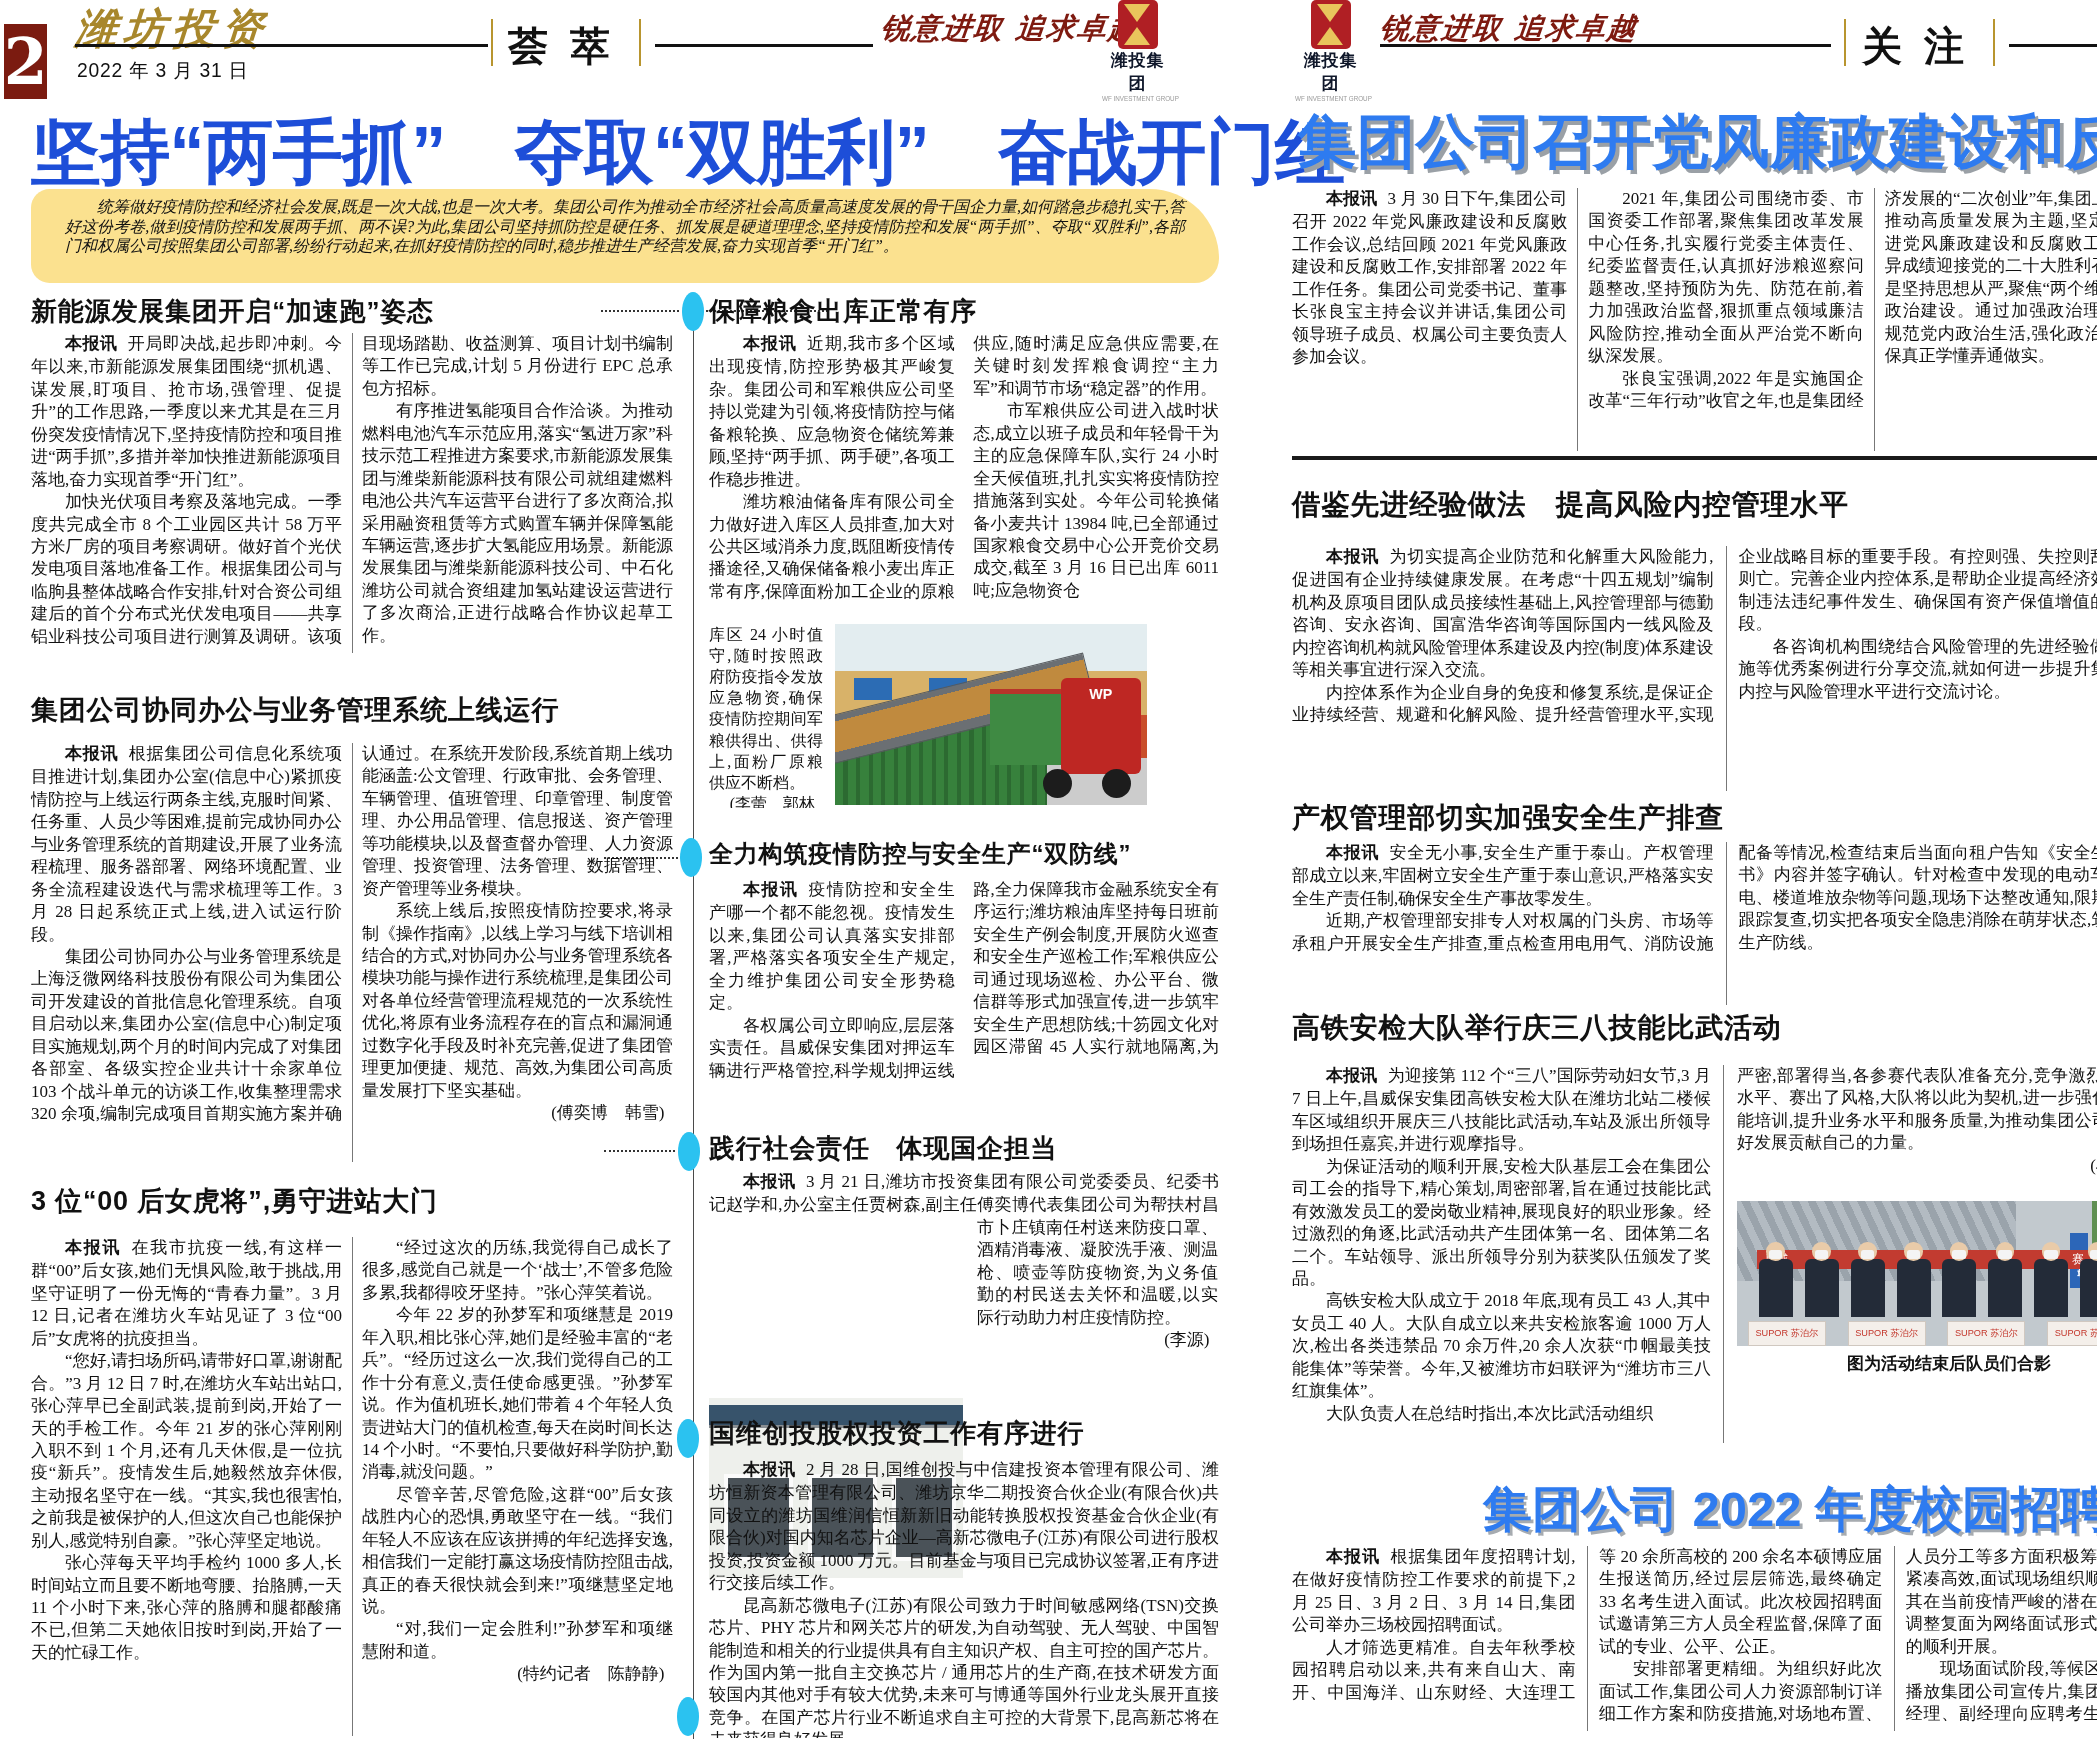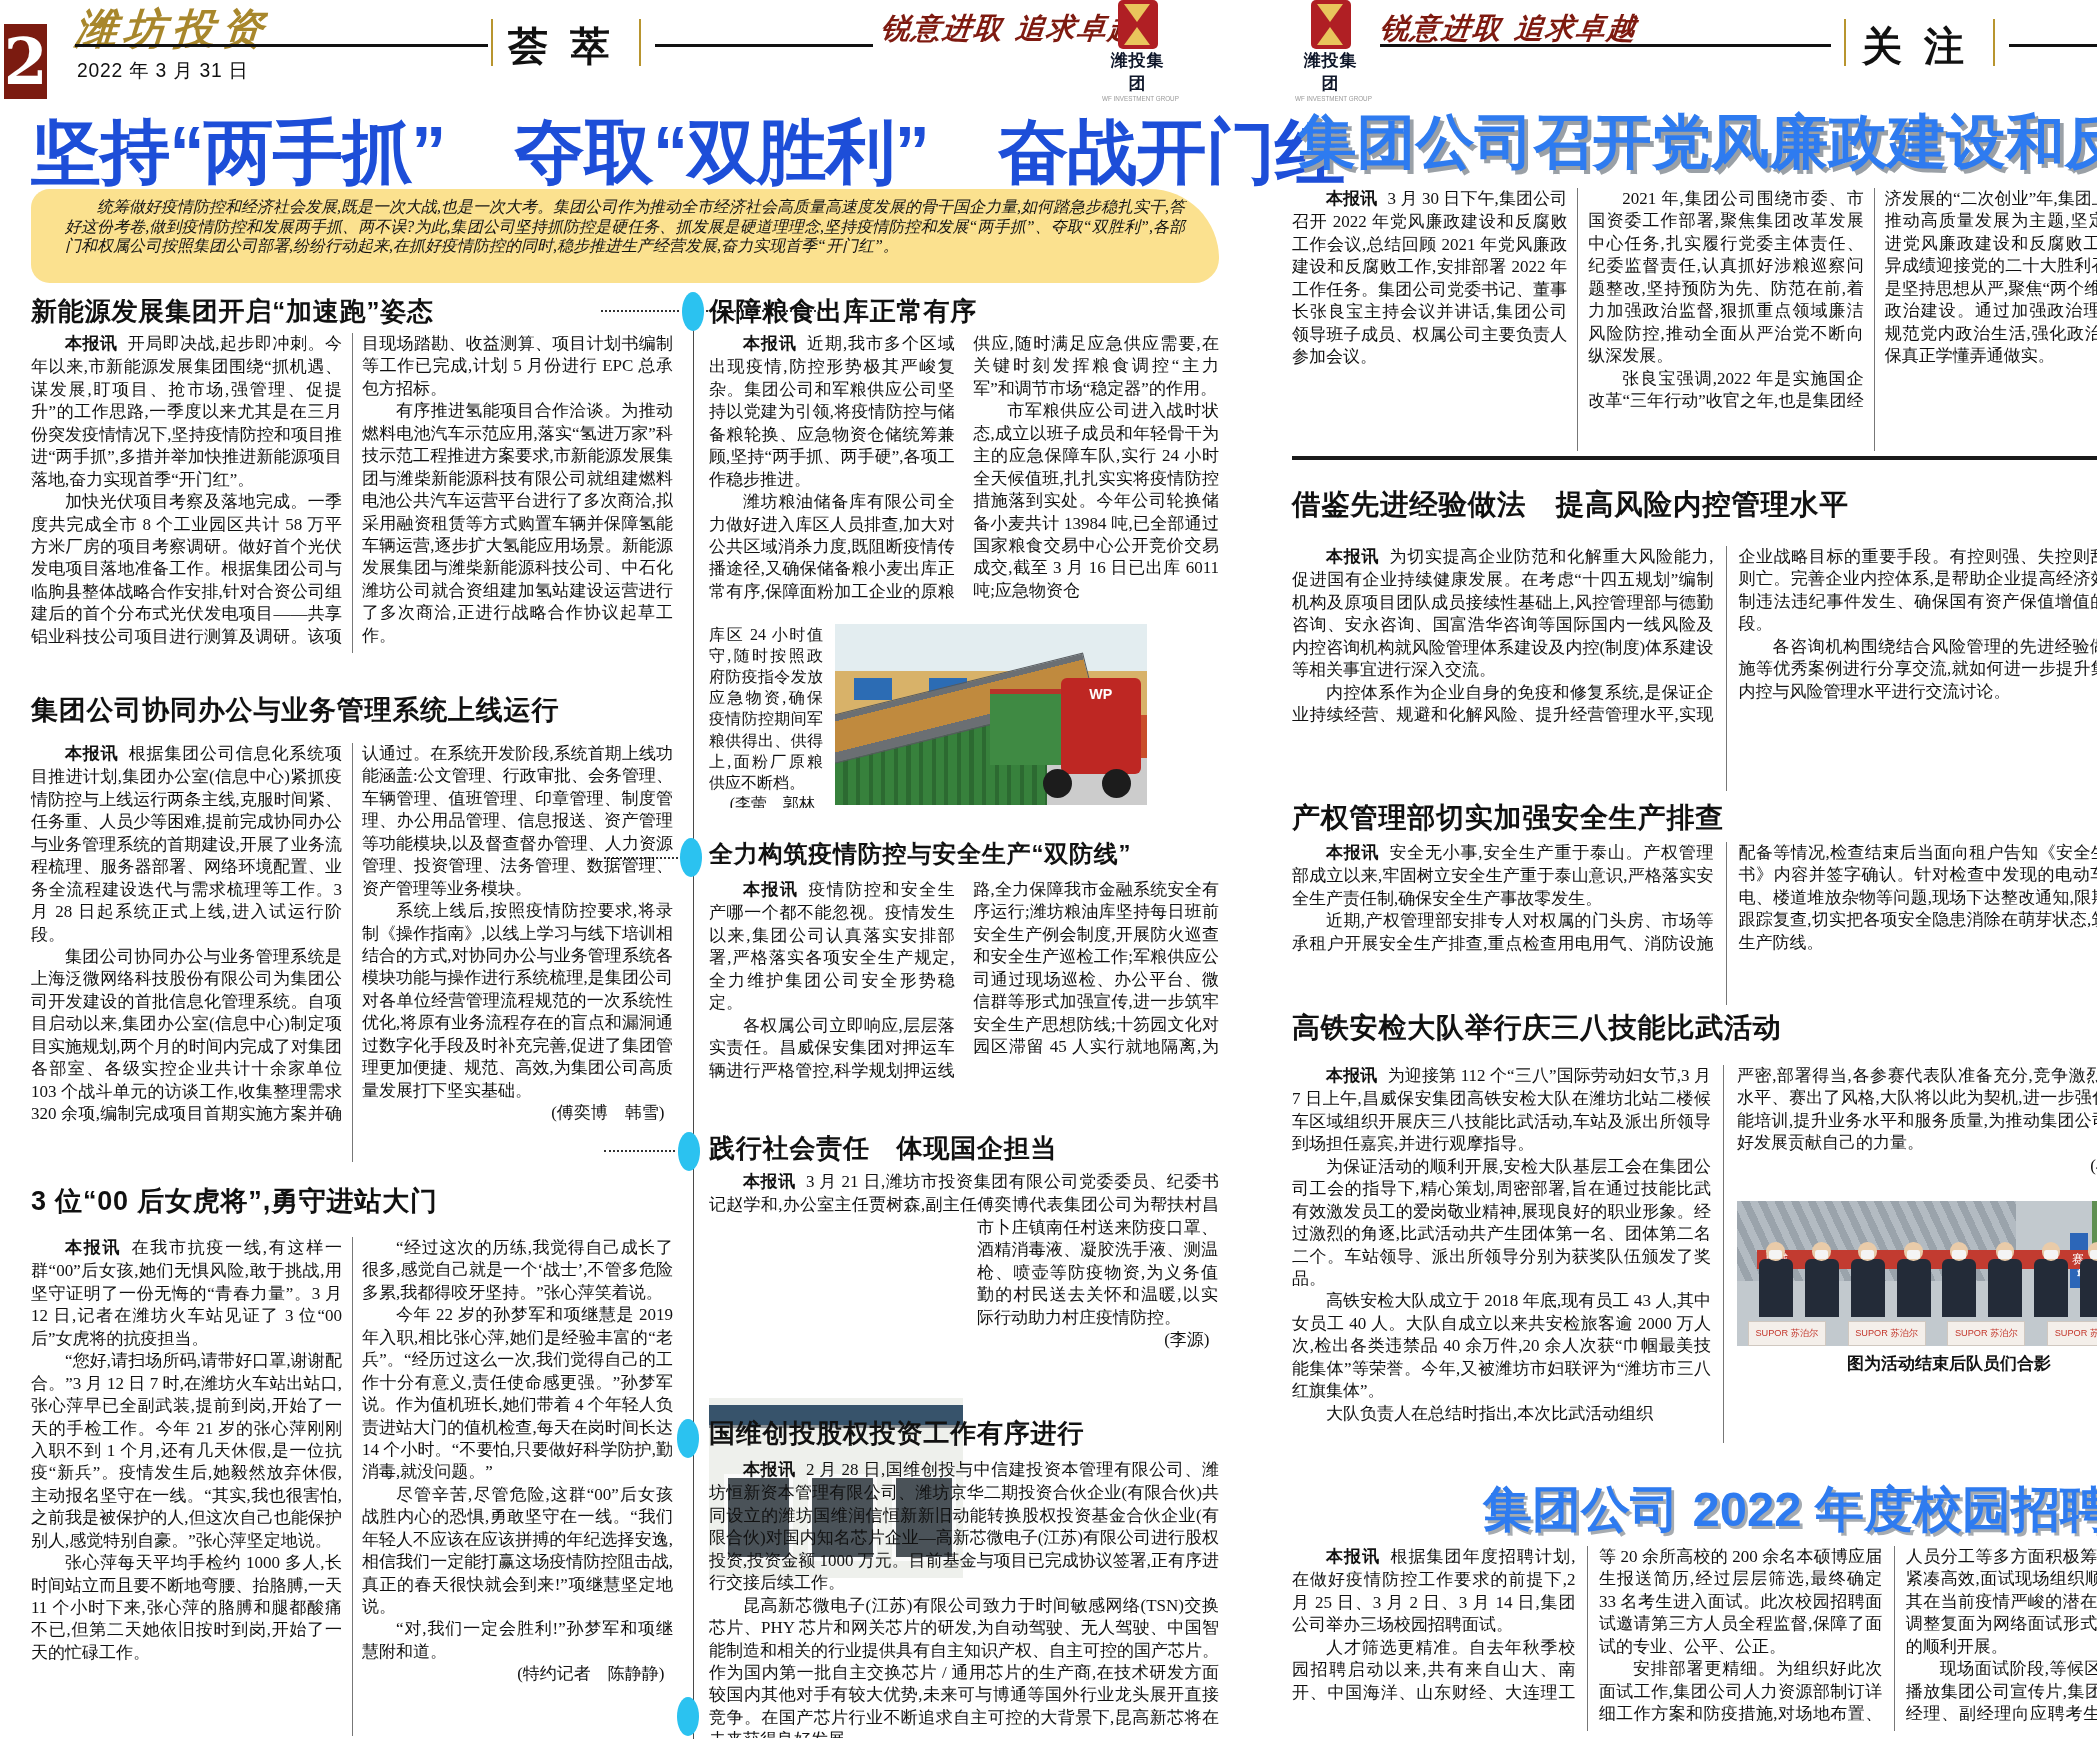--- a/index.html
+++ b/index.html
@@ -217,21 +217,21 @@
   <div class="abs body cols2 ruled" style="left:1292px;top:842px;width:868px;height:163px;column-gap:25px;">
     <p><b class="lead">本报讯</b><span>安全无小事,安全生产重于泰山。产权管理部成立以来,牢固树立安全生产重于泰山意识,严格落实安全生产责任制,确保安全生产事故零发生。</span></p>
     <p>近期,产权管理部安排专人对权属的门头房、市场等承租户开展安全生产排查,重点检查用电用气、消防设施配备等情况,检查结束后当面向租户告知《安全生产责任书》内容并签字确认。针对检查中发现的电动车飞线充电、楼道堆放杂物等问题,现场下达整改通知,限期整改并跟踪复查,切实把各项安全隐患消除在萌芽状态,筑牢安全生产防线。</p>
     <p class="byline">(赵辉)</p>
   </div>
 
   <div class="abs art-title" style="left:1292px;top:1009px;width:868px;font-size:28px;">高铁安检大队举行庆三八技能比武活动</div>
   <div class="abs body" style="left:1292px;top:1065px;width:419px;height:384px;">
     <p><b class="lead">本报讯</b><span>为迎接第 112 个“三八”国际劳动妇女节,3 月 7 日上午,昌威保安集团高铁安检大队在潍坊北站二楼候车区域组织开展庆三八技能比武活动,车站及派出所领导到场担任嘉宾,并进行观摩指导。</span></p>
     <p>为保证活动的顺利开展,安检大队基层工会在集团公司工会的指导下,精心策划,周密部署,旨在通过技能比武有效激发员工的爱岗敬业精神,展现良好的职业形象。经过激烈的角逐,比武活动共产生团体第一名、团体第二名二个。车站领导、派出所领导分别为获奖队伍颁发了奖品。</p>
-    <p>高铁安检大队成立于 2018 年底,现有员工 43 人,其中女员工 40 人。大队自成立以来共安检旅客逾 2000 万人次,检出各类违禁品 40 余万件,20 余人次获“巾帼最美技能集体”等荣誉。今年,又被潍坊市妇联评为“潍坊市三八红旗集体”。</p>
+    <p>高铁安检大队成立于 2018 年底,现有员工 43 人,其中女员工 40 人。大队自成立以来共安检旅客逾 1000 万人次,检出各类违禁品 70 余万件,20 余人次获“巾帼最美技能集体”等荣誉。今年,又被潍坊市妇联评为“潍坊市三八红旗集体”。</p>
     <p>大队负责人在总结时指出,本次比武活动组织</p>
   </div>
   <div class="abs vline" style="left:1723px;top:1065px;height:378px;background:#777;"></div>
   <div class="abs" style="left:1737px;top:1065px;width:424px;">
     <div class="body" style="height:126px;">
       <p style="text-indent:0;">严密,部署得当,各参赛代表队准备充分,竞争激烈,赛出了水平、赛出了风格,大队将以此为契机,进一步强化队员技能培训,提升业务水平和服务质量,为推动集团公司更快更好发展贡献自己的力量。</p>
       <p class="byline">(丰淑红)</p>
     </div>
 
     <div class="photo" style="width:399px;height:145px;margin-top:10px;background:#C2C9CE;">

